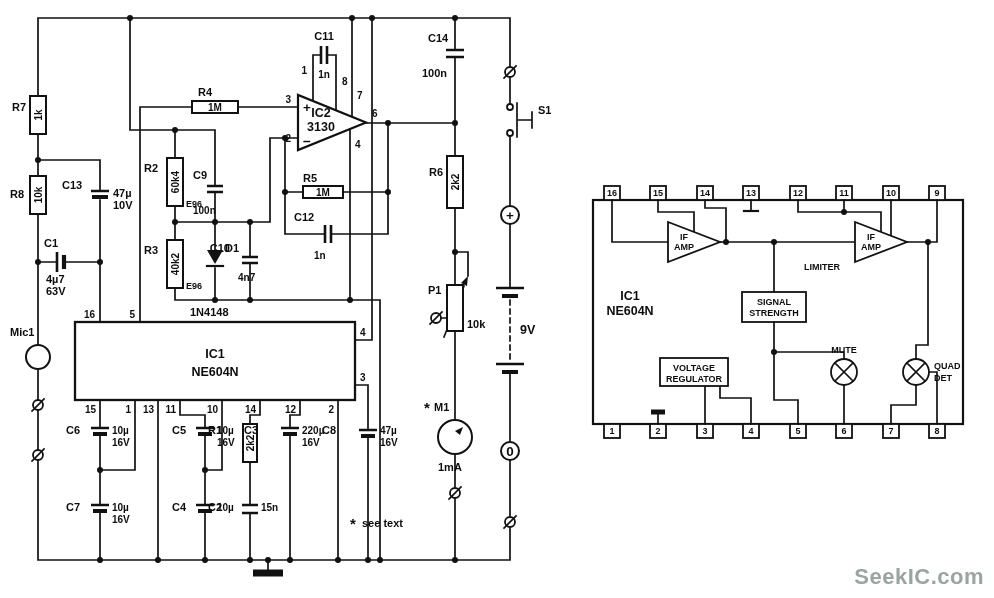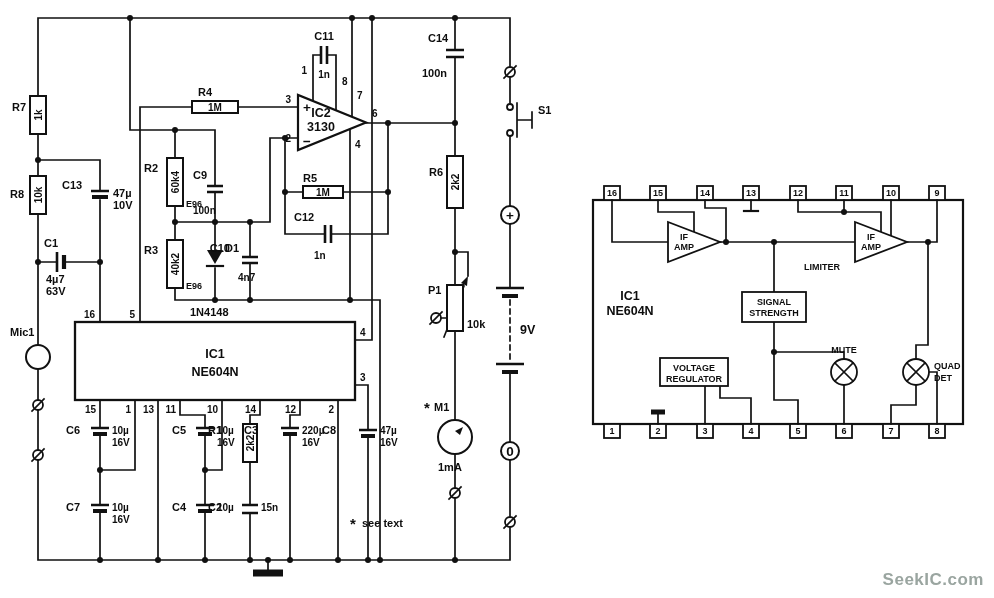--- a/index.html
+++ b/index.html
@@ -10,21 +10,21 @@
   .s9{font-size:9px}.s10{font-size:10px}.s12{font-size:12.5px}.s13{font-size:13.5px}.s15{font-size:15px}
   .w{stroke:#111;stroke-width:1.7;fill:none;stroke-linecap:square}
   .w2{stroke:#111;stroke-width:2.2;fill:none;stroke-linecap:square}
   .pf{stroke:#111;stroke-width:2.6;fill:none;stroke-linecap:butt}
   .pt{stroke:#111;stroke-width:4.2;fill:none;stroke-linecap:butt}
   .gnd{stroke:#111;stroke-width:7;fill:none}
   .bx{fill:#fff;stroke:#111;stroke-width:2}
   .bx2{fill:#fff;stroke:#111;stroke-width:1.8}
   .dot{fill:#111}
   .dash{stroke-dasharray:5 4}
-  #watermark{position:absolute;right:10px;bottom:8px;font-size:17px;font-weight:700;letter-spacing:.5px;}
+  #watermark{position:absolute;right:10px;bottom:8px;font-size:22px;font-weight:700;letter-spacing:.5px;}
 </style>
 </head>
 <body>
 
 <div id="stage">
 <svg width="994" height="598" viewBox="0 0 994 598">
 
   <g>
 
     <path class="w" d="

